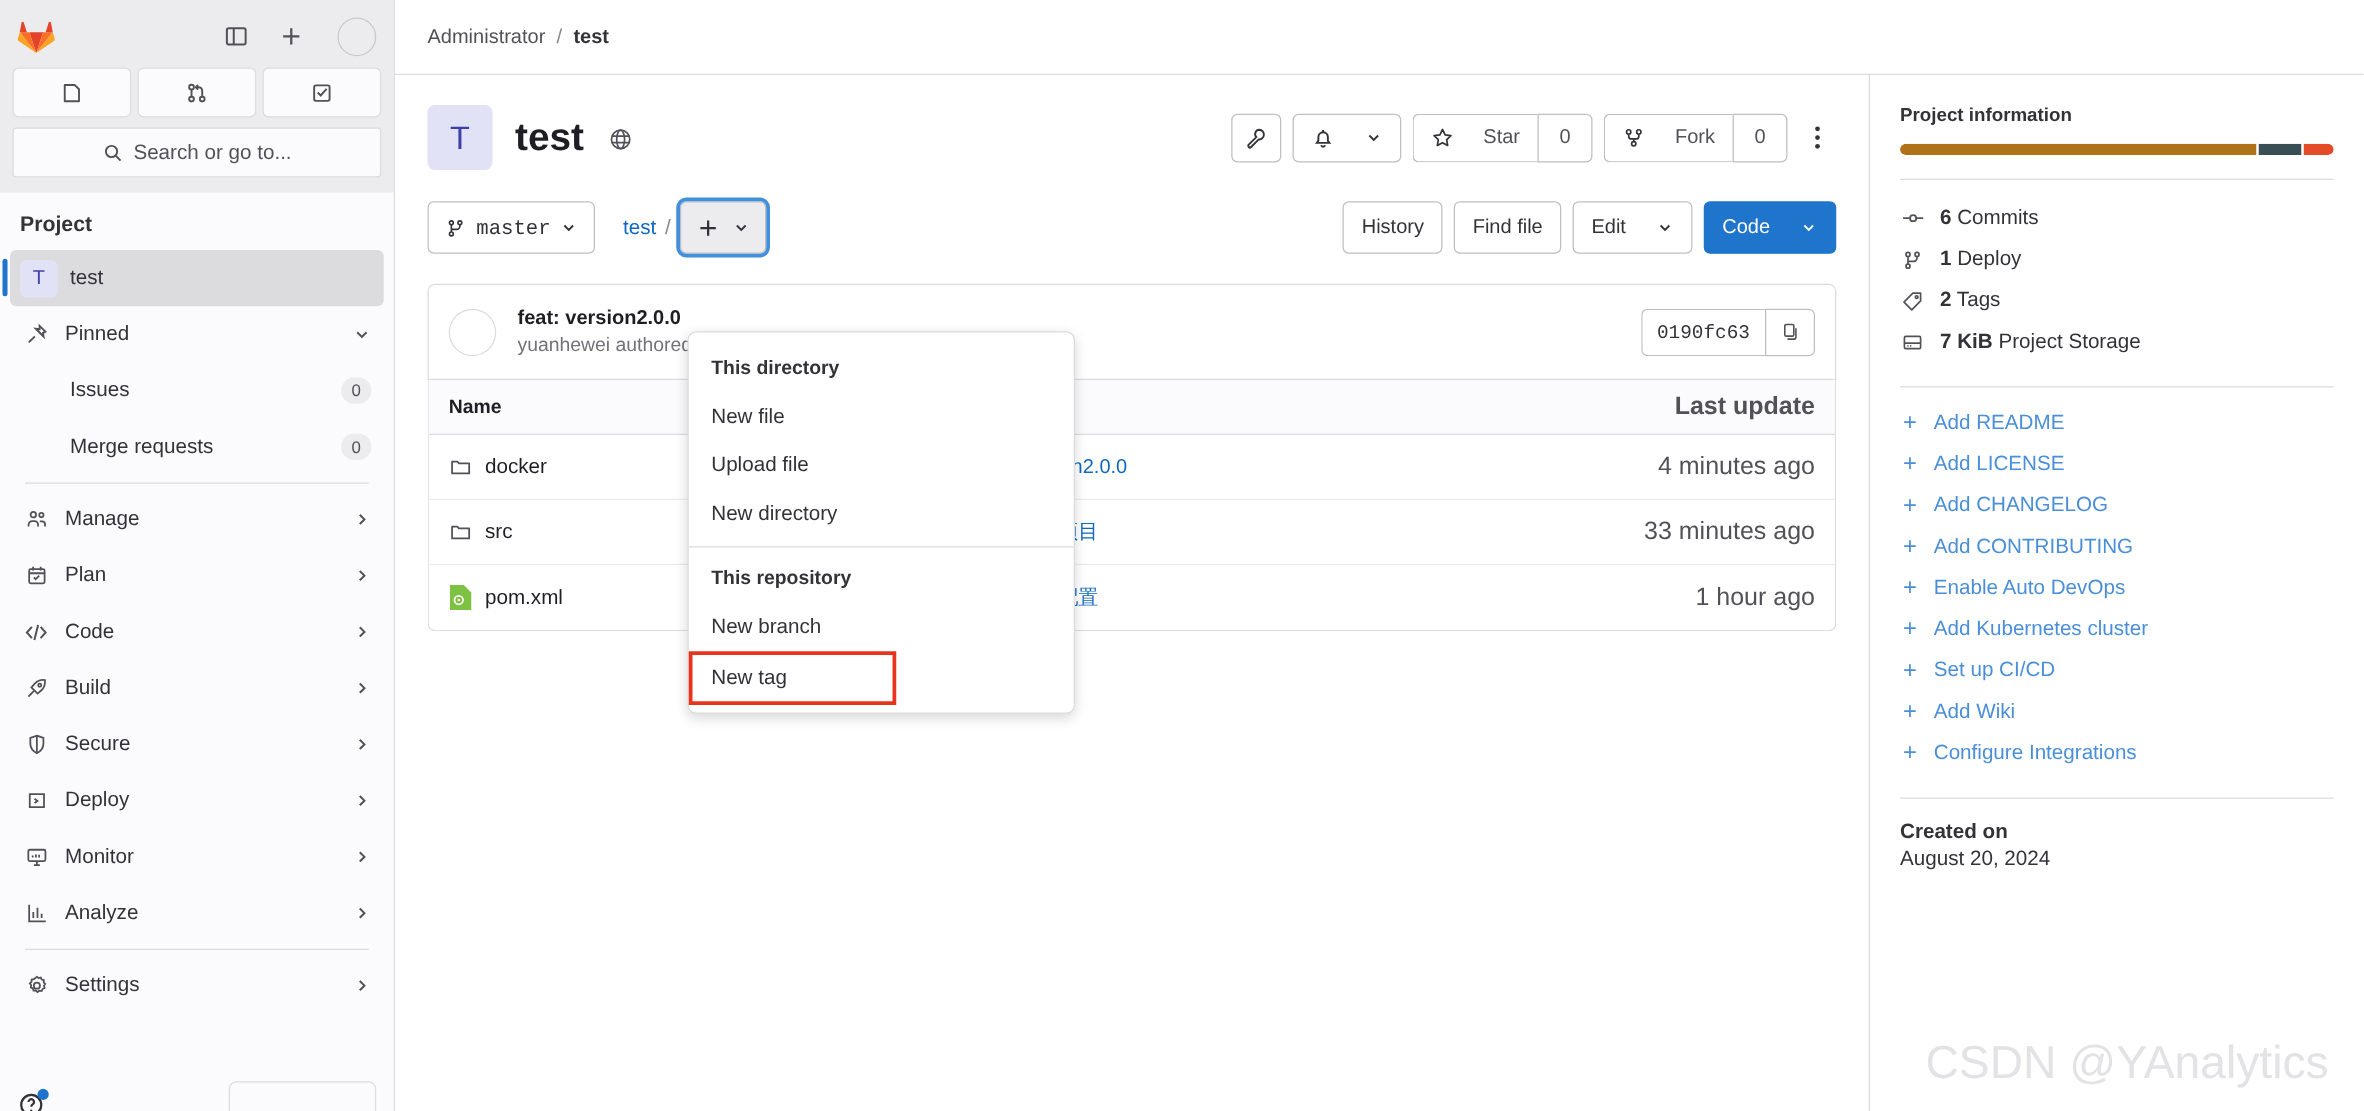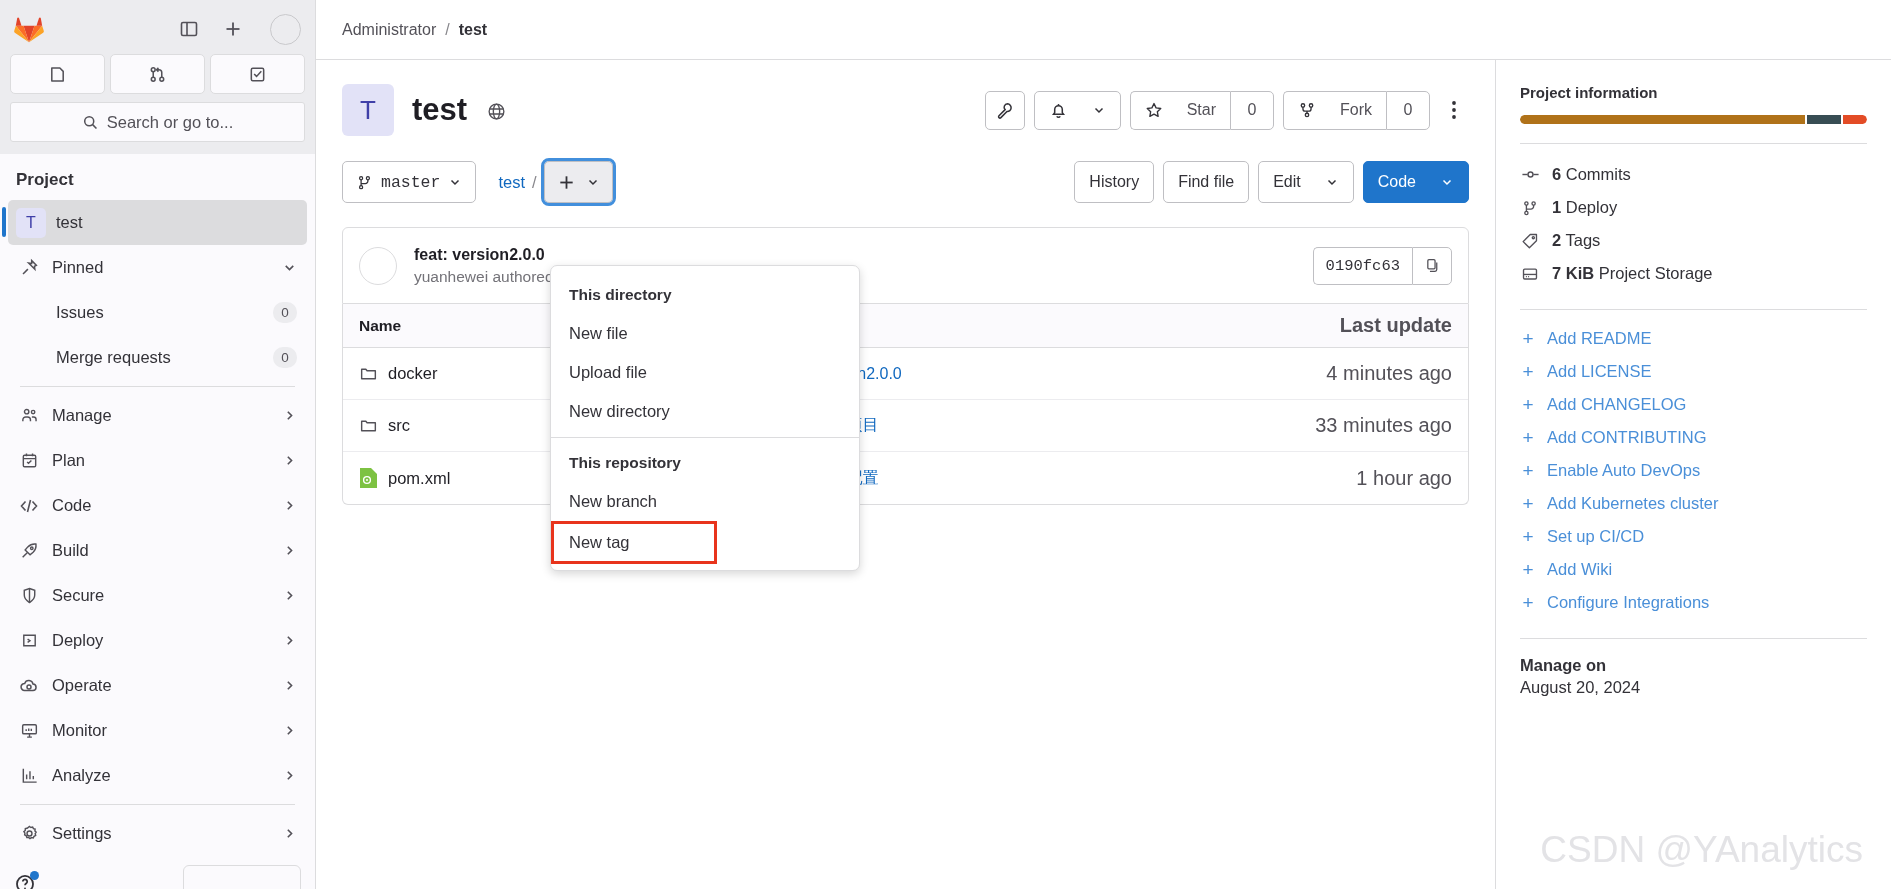--- a/index.html
+++ b/index.html
@@ -501,34 +501,20 @@
           </svg>
         </span>
         <span class="sb-label">Deploy</span>
         <span class="chev">
           <svg width="15" height="15" viewBox="0 0 16 16" fill="none" stroke="#535158" stroke-width="1.7">
               <path d="M6.2 4l4 4-4 4"></path>
             </svg>
         </span>
       </div>
 
-      <div class="sb-item">
-        <span class="sb-ico">
-          <svg width="20" height="20" viewBox="0 0 20 20" fill="none" stroke="#535158" stroke-width="1.5">
-            <path d="M5.5 14.5h8.2a3.2 3.2 0 0 0 .3-6.4 4.3 4.3 0 0 0-8.3-.7 3.5 3.5 0 0 0-.2 7.1z"></path>
-            <circle cx="10" cy="11" r="2"></circle>
-          </svg>
-        </span>
-        <span class="sb-label">Operate</span>
-        <span class="chev">
-          <svg width="15" height="15" viewBox="0 0 16 16" fill="none" stroke="#535158" stroke-width="1.7">
-              <path d="M6.2 4l4 4-4 4"></path>
-            </svg>
-        </span>
-      </div>
 
       <div class="sb-item">
         <span class="sb-ico">
           <svg width="19" height="19" viewBox="0 0 20 20" fill="none" stroke="#535158" stroke-width="1.5">
             <rect x="2.8" y="4" width="14.4" height="9.5" rx="1.2"></rect>
               <path d="M7.5 17h5M10 13.5V17M6.5 10.6v-1.8M9.2 10.6V7.9M11.9 10.6v-2.4"></path>
           </svg>
         </span>
         <span class="sb-label">Monitor</span>
         <span class="chev">
@@ -903,21 +889,21 @@
           </div>
           <div class="rp-link">
             <span class="pl">+</span>
             <span>Configure Integrations</span>
           </div>
         </div>
 
         <div class="rp-hr"></div>
 
         <div class="rp-created">
-          <div class="lbl">Manage on</div>
+          <div class="lbl">Created on</div>
           <div class="val">August 20, 2024</div>
         </div>
       </aside>
     </div>
   </div>
 </div>
 
 <div class="watermark">CSDN @YAnalytics</div>
 
 </body></html>

